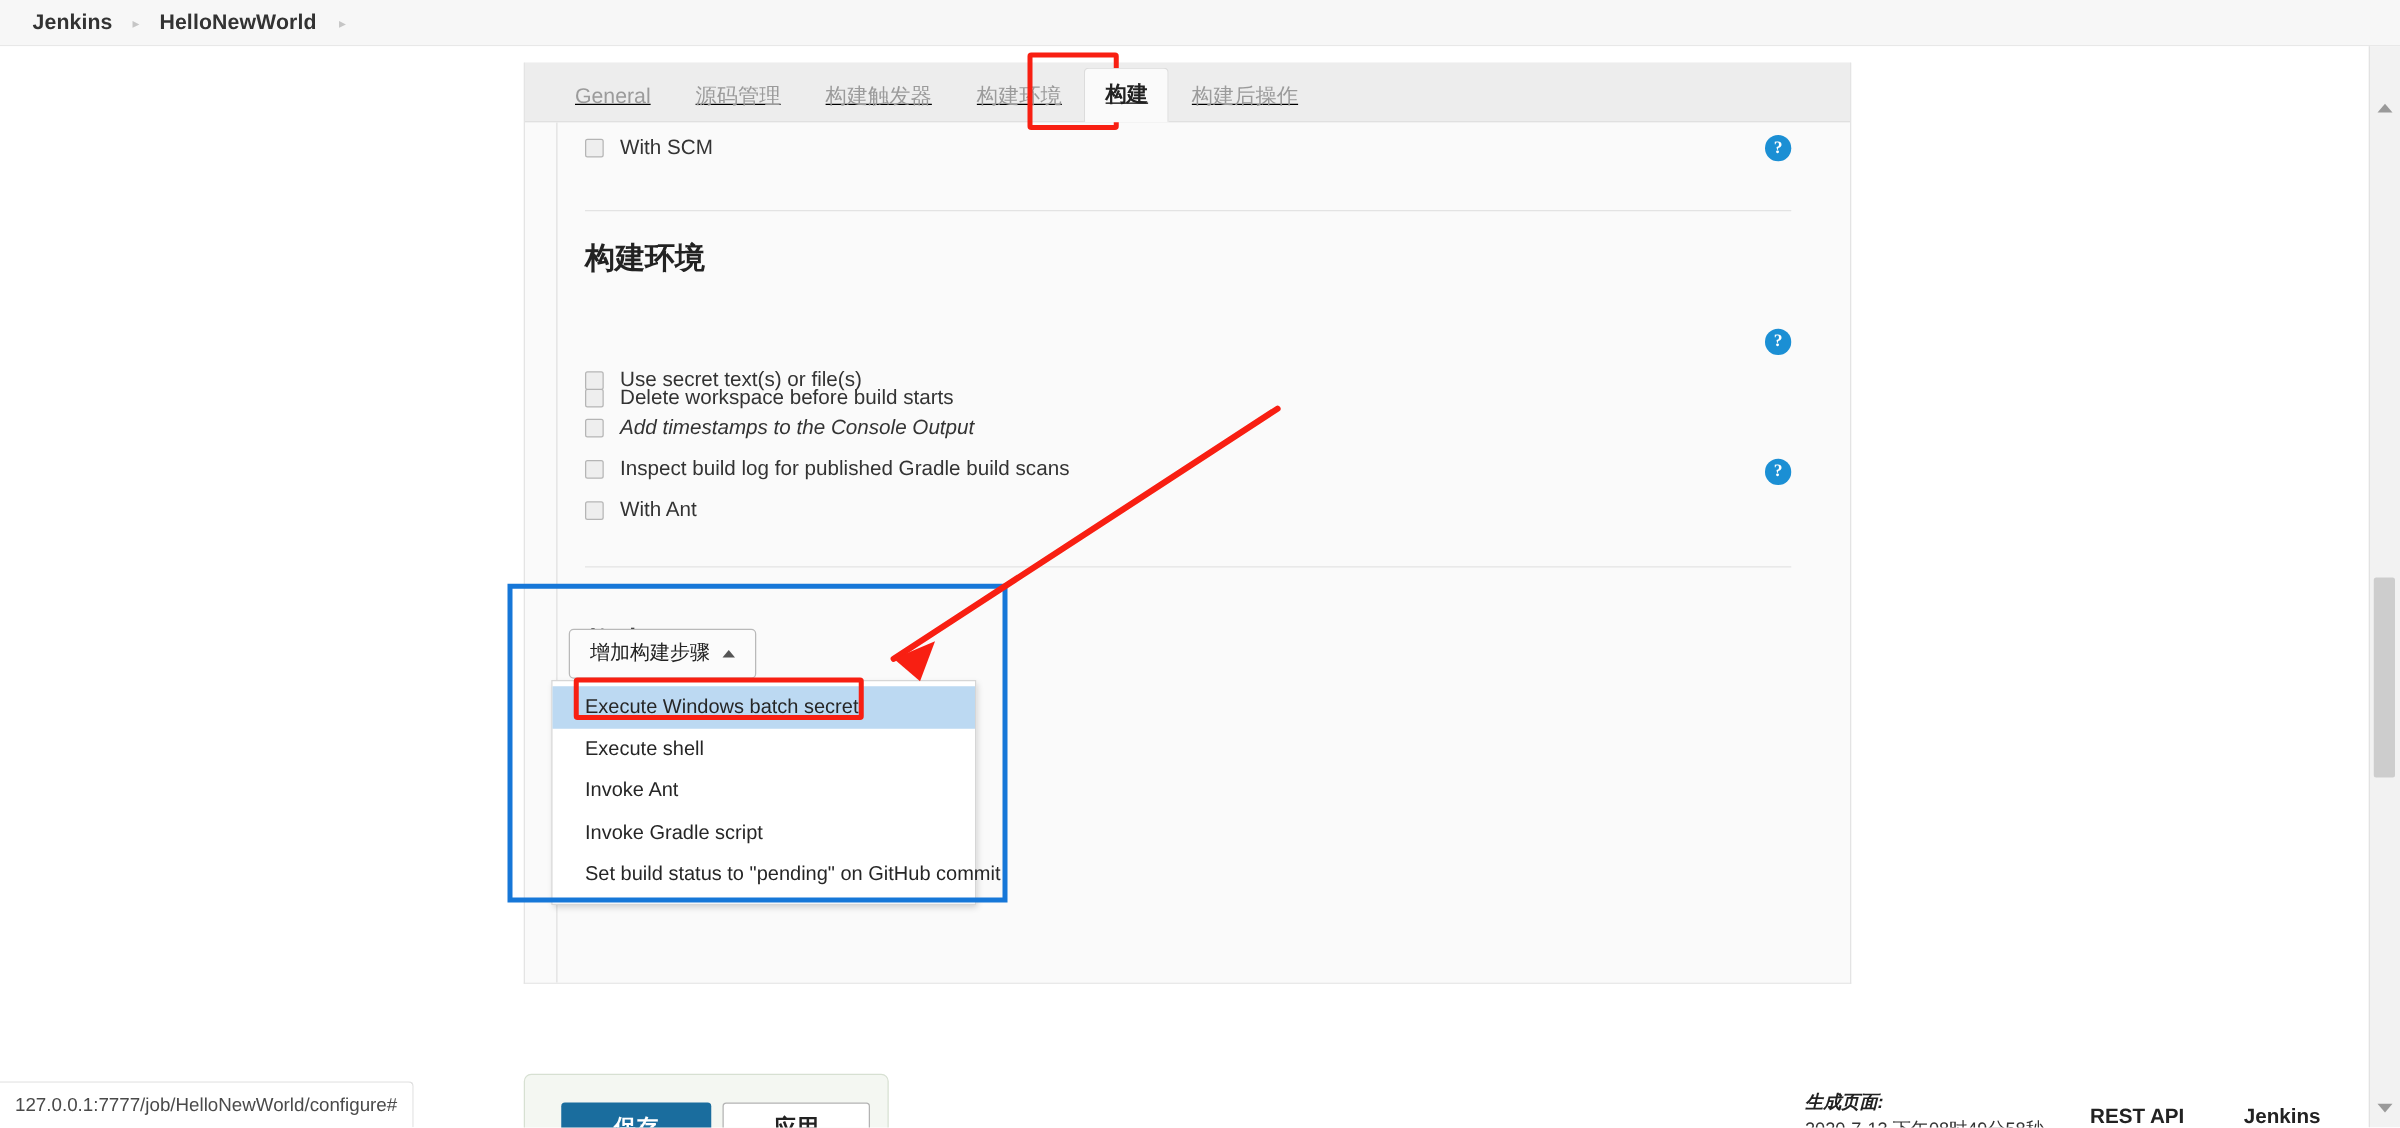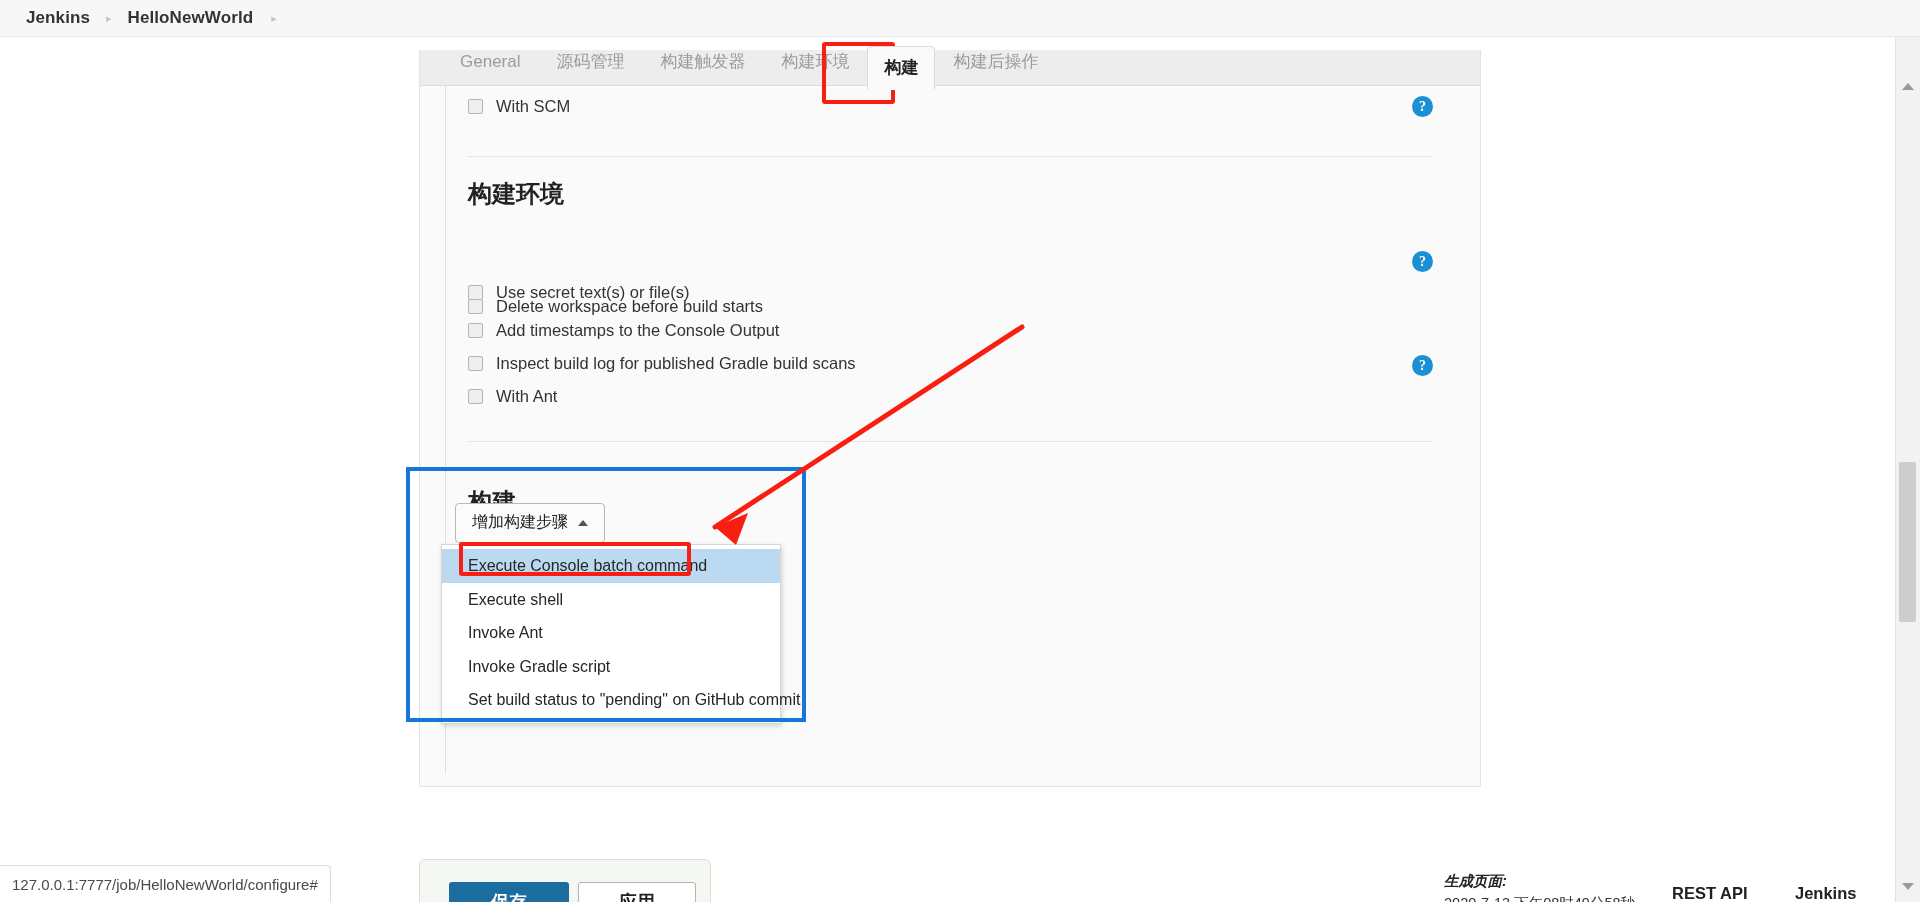--- a/index.html
+++ b/index.html
@@ -29,23 +29,23 @@
   }
 
   
   .config-panel {
     position:absolute; left:419px; top:13px; width:1062px; height:737px;
     background:#fafafa; border:1px solid #e4e4e4; border-top:none;
   }
 
   
   .tab-strip {
-    position:relative; height:36px; background:#ededed;
+    position:relative; height:48px; background:#ededed;
     border-bottom:1px solid #dcdcdc;
-    display:flex; align-items:center; padding-left:22px;
+    display:flex; align-items:flex-end; padding-left:22px;text-decoration:underline;
   }
   .tab {
     font-size:17px; color:#9b9b9b; padding:0 18px 12px 18px;
     white-space:nowrap; line-height:1;
   }
   .tab.active {
     color:#222; font-weight:bold; background:#fafafa;
     border:1px solid #dcdcdc; border-bottom:1px solid #fafafa;
     border-radius:4px 4px 0 0; padding:12px 16px 13px 16px;
     margin-bottom:-1px; position:relative; z-index:2;
@@ -193,21 +193,21 @@
           <div class="section-head" style="top:92px;">构建环境</div>
 
           <div class="row-check" style="top:163px;margin-top:48px;">
             <span class="cb"></span>
             <span class="cb-label">Delete workspace before build starts</span>
           </div>
           <div class="row-check" style="top:197px;">
             <span class="cb"></span>
             <span class="cb-label">Use secret text(s) or file(s)</span>
           </div>
-          <div class="row-check" style="top:235px;">
+          <div class="row-check" style="top:235px;font-style:italic;">
             <span class="cb"></span>
             <span class="cb-label">Add timestamps to the Console Output</span>
           </div>
           <div class="row-check" style="top:268px;justify-content:center;">
             <span class="cb"></span>
             <span class="cb-label">Inspect build log for published Gradle build scans</span>
           </div>
           <div class="row-check" style="top:301px;">
             <span class="cb"></span>
             <span class="cb-label">With Ant</span>
@@ -223,21 +223,21 @@
         </div>
       </div>
     </div>
 
     <div class="add-step-btn">
       <span>增加构建步骤</span>
       <span class="caret-up"></span>
     </div>
 
     <div class="step-menu">
-      <div class="step-menu-item highlight">Execute Console batch command</div>
+      <div class="step-menu-item highlight">Execute Windows batch secret</div>
       <div class="step-menu-item">Execute shell</div>
       <div class="step-menu-item">Invoke Ant</div>
       <div class="step-menu-item">Invoke Gradle script</div>
       <div class="step-menu-item">Set build status to "pending" on GitHub commit</div>
     </div>
 
     <div class="anno-rect anno-red" style="left:822px; top:5px; width:73px; height:62px;"></div>
     <div class="anno-rect anno-blue" style="left:406px; top:430px; width:400px; height:255px;"></div>
     <div class="anno-rect anno-red" style="left:459px; top:505px; width:232px; height:34px;"></div>
 

